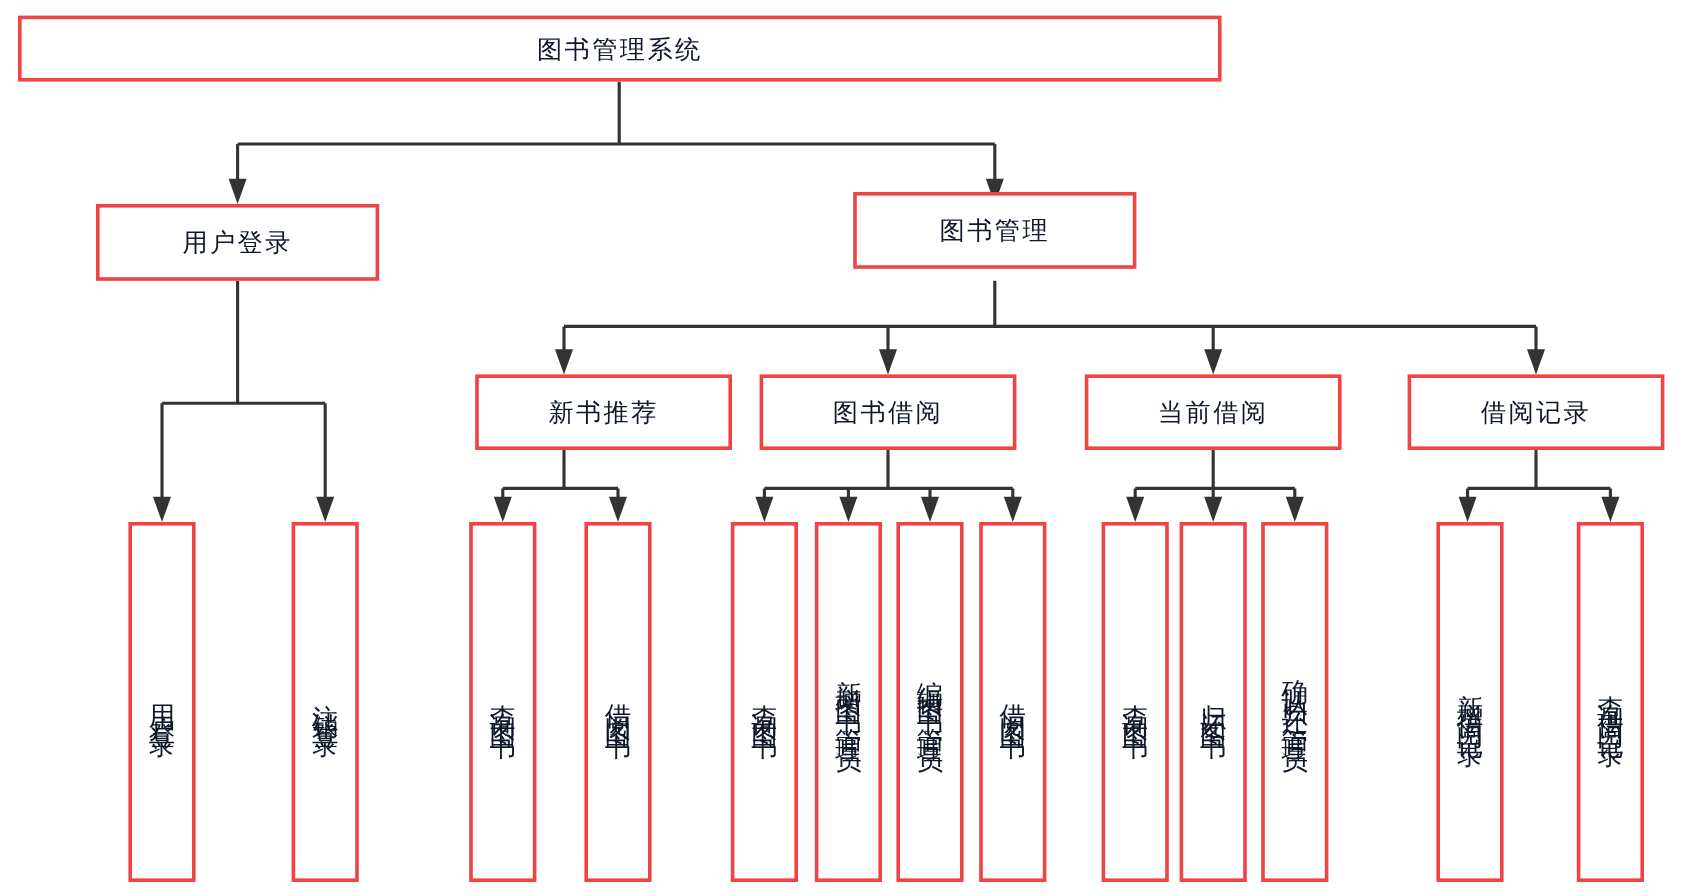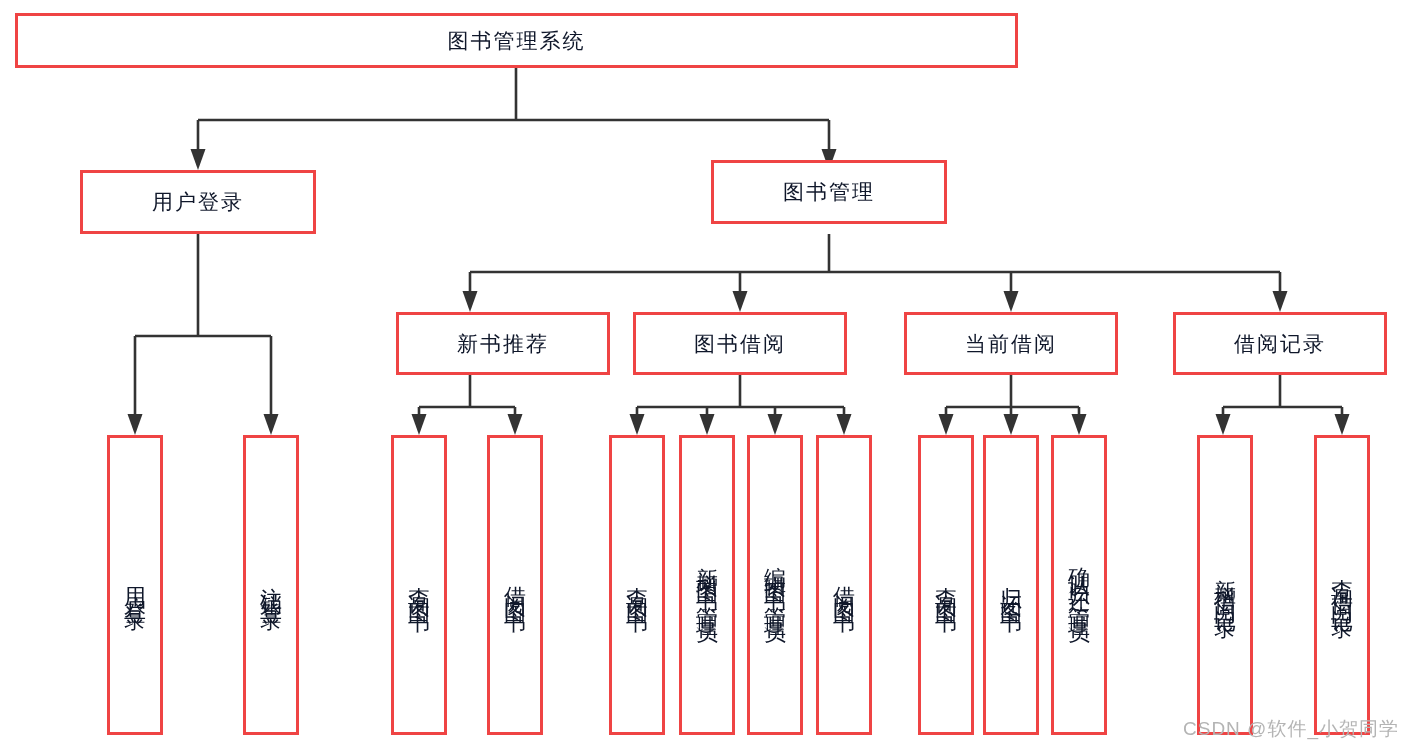--- a/index.html
+++ b/index.html
@@ -165,15 +165,14 @@
     <span class="v-label">确认归还（管理员）</span>
   </div>
 
   <div class="node leaf" style="left:1197px; top:435px; width:56px; height:300px;">
     <span class="v-label">新增借阅记录</span>
   </div>
   <div class="node leaf" style="left:1314px; top:435px; width:56px; height:300px;">
     <span class="v-label">查询借阅记录</span>
   </div>
 
-  <div class="watermark">CSDN @软件_小贺同学</div>
 
 </div>
 
 </body></html>

